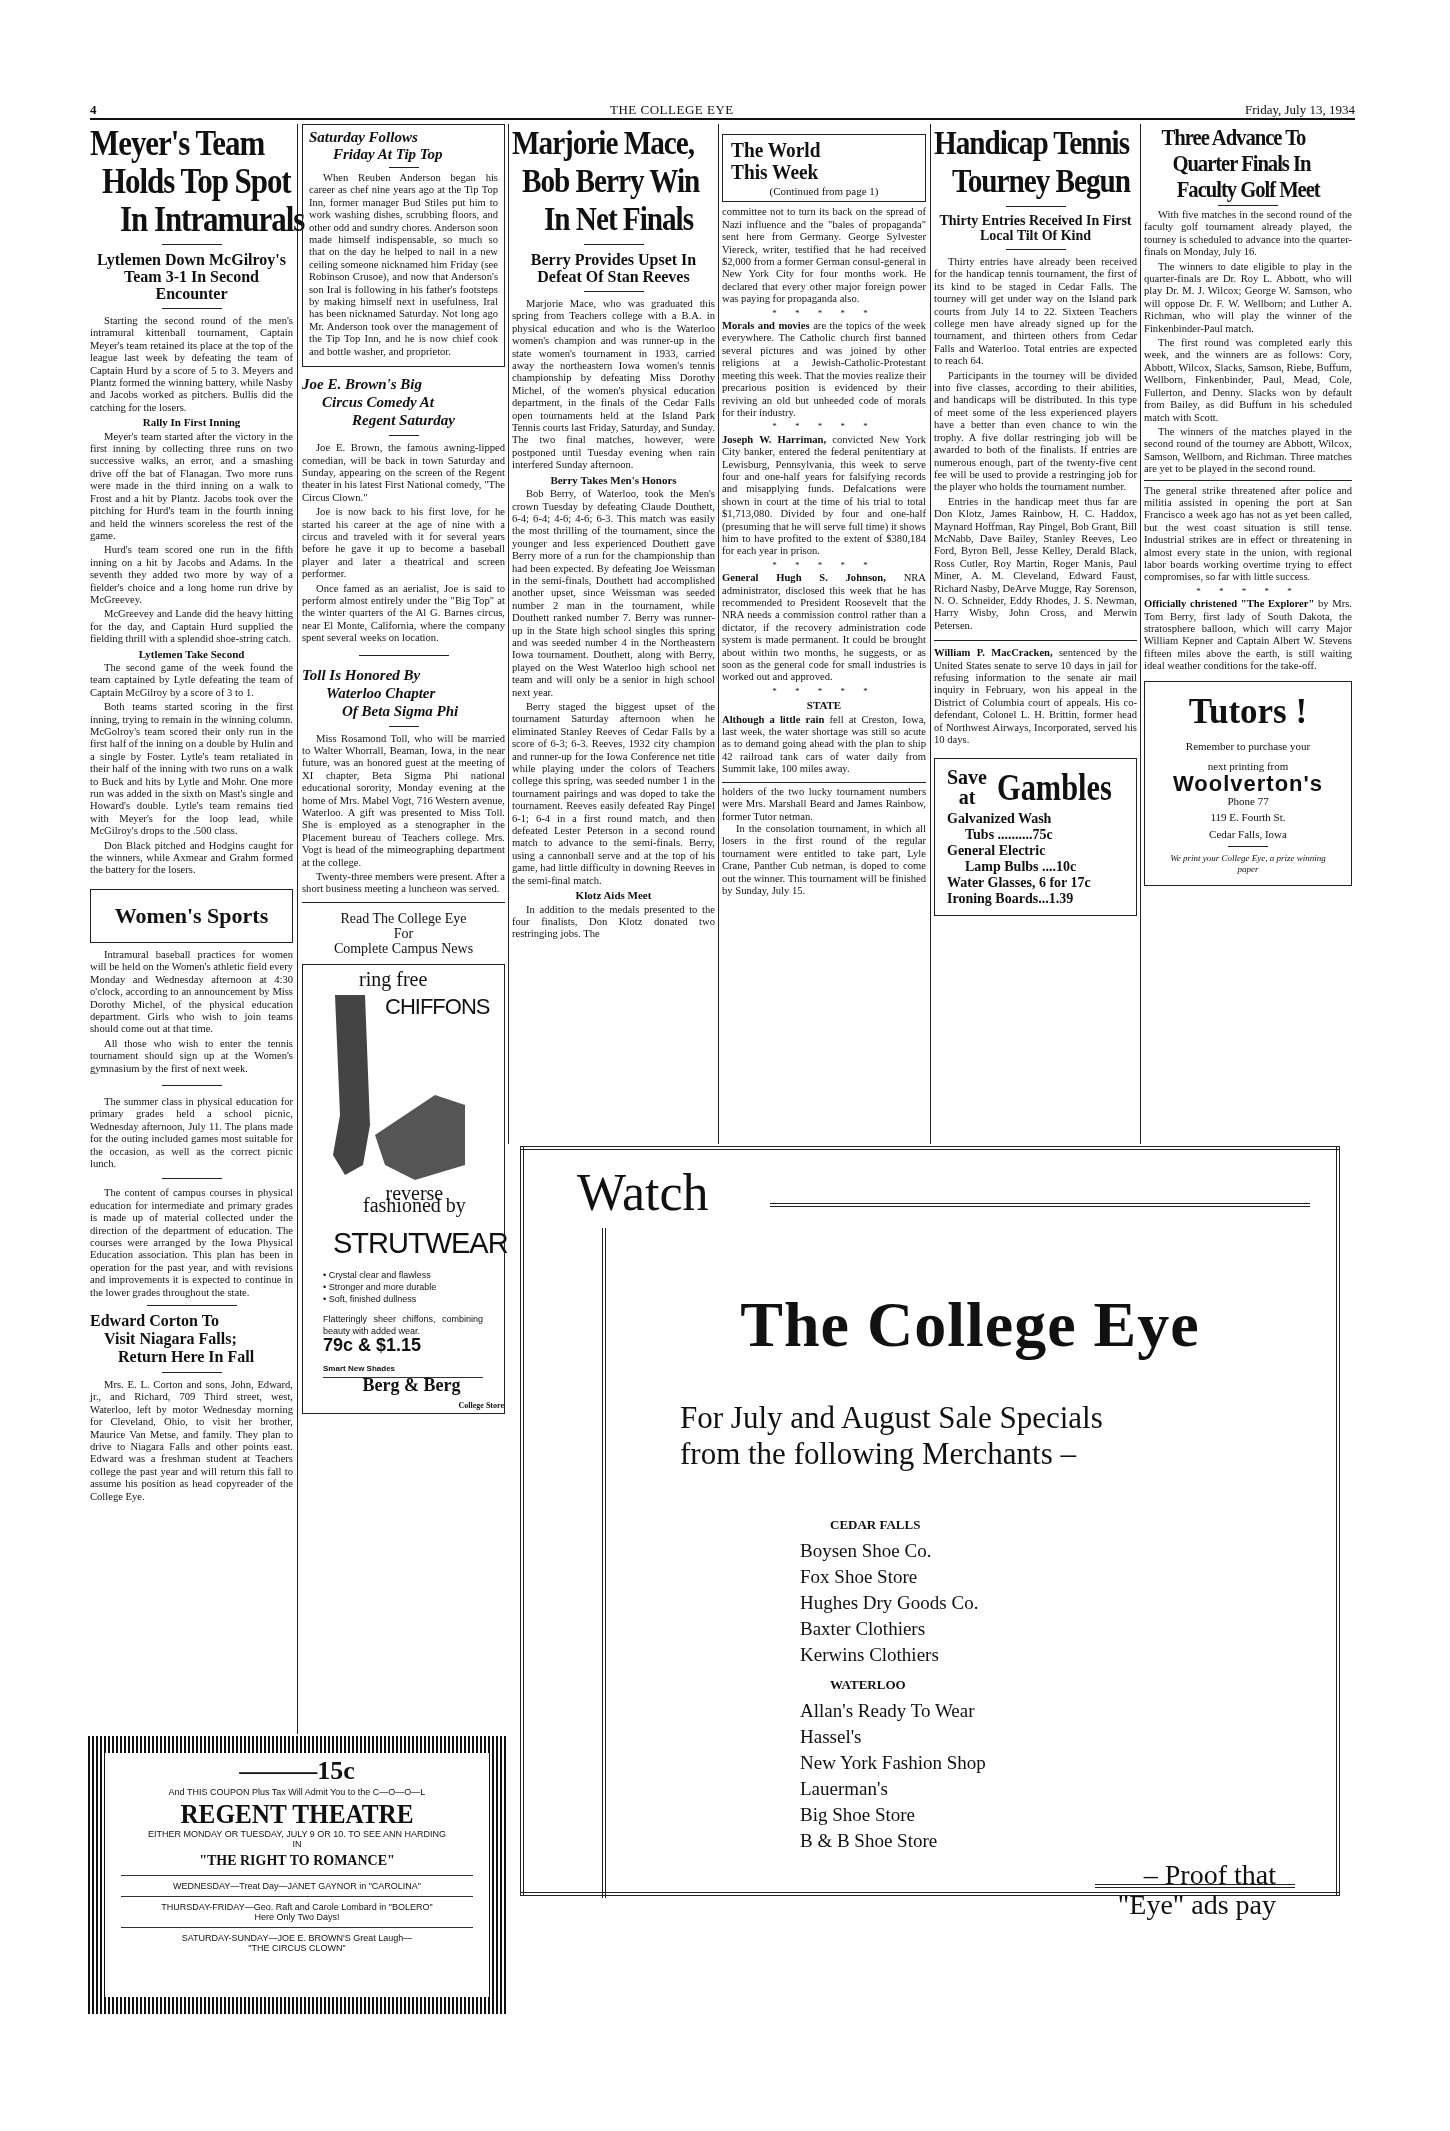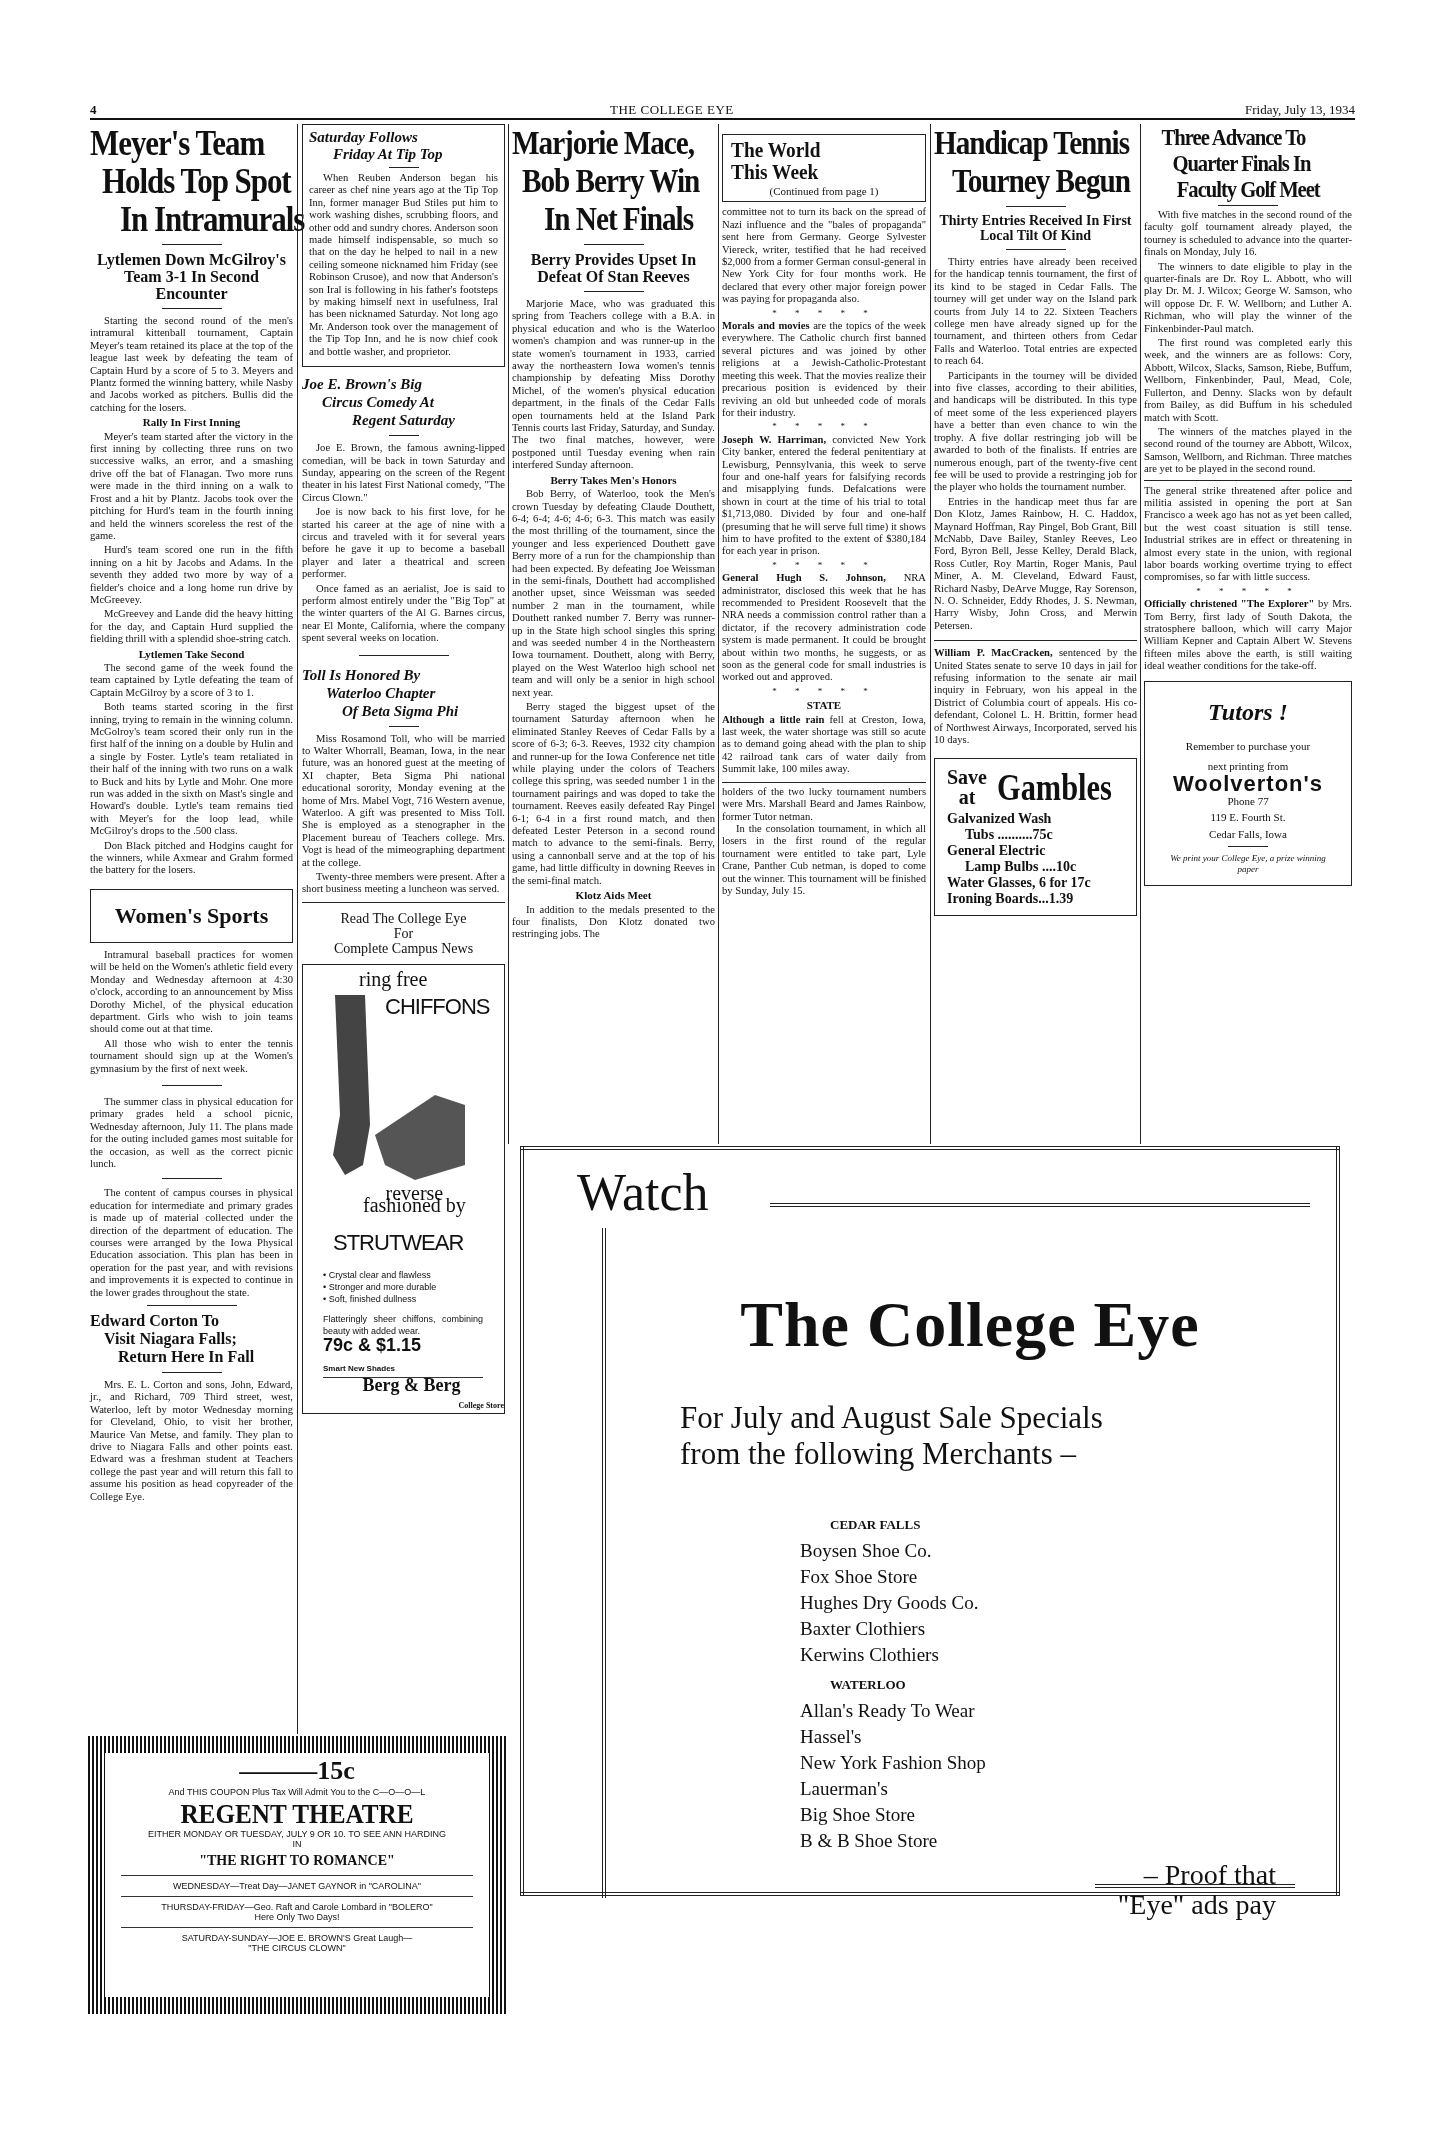--- a/index.html
+++ b/index.html
@@ -112,21 +112,21 @@
     <div style="position:absolute;left:56px;top:8px;font-size:20px;font-family:'Liberation Serif',serif">ring free</div>
     <div style="position:absolute;left:82px;top:36px;font-size:22px;letter-spacing:-1px">CHIFFONS</div>
     <svg style="position:absolute;left:12px;top:20px" width="170" height="200">
       <path d="M20 10 L50 10 L55 140 L48 180 L30 190 L18 170 L25 130 Z" fill="#444"></path>
       <path d="M60 150 L120 110 L150 120 L150 180 L100 195 L70 180 Z" fill="#555"></path>
     </svg>
     <div style="position:absolute;left:60px;top:222px;font-size:20px;font-family:'Liberation Serif',serif;text-align:center">
       <div>reverse</div>
       <div>fashioned by</div>
     </div>
-    <div style="position:absolute;left:30px;top:272px;font-size:22px;letter-spacing:-1px">STRUTWEAR</div>
+    <div style="position:absolute;left:30px;top:272px;font-size:29px;letter-spacing:-1px">STRUTWEAR</div>
     <div style="position:absolute;left:20px;top:304px;font-size:9px;line-height:12px">
       <div>• <span>Crystal clear and flawless</span></div>
       <div>• <span>Stronger and more durable</span></div>
       <div>• <span>Soft, finished dullness</span></div>
     </div>
     <div style="position:absolute;left:20px;top:348px;width:160px;font-size:9px;line-height:12px">Flatteringly sheer chiffons, combining beauty with added wear.</div>
     <div style="position:absolute;left:20px;top:374px;font-size:18px;font-weight:bold">79c &amp; $1.15</div>
     <div style="position:absolute;left:20px;top:398px;font-size:8px;font-weight:bold">Smart New Shades</div>
     <div style="position:absolute;left:20px;top:412px;width:160px;border-top:1px solid #333"></div>
     <div style="position:absolute;left:8px;top:414px;width:100%;text-align:center;font-family:'Liberation Serif',serif;font-weight:bold;font-size:18px">Berg &amp; Berg</div>
@@ -213,21 +213,21 @@
   <div class="rule-s" style="margin:3px auto"></div>
   <p class="p">With five matches in the second round of the faculty golf tournament already played, the tourney is scheduled to advance into the quarter-finals on Monday, July 16.</p>
   <p class="p">The winners to date eligible to play in the quarter-finals are Dr. Roy L. Abbott, who will play Dr. M. J. Wilcox; George W. Samson, who will oppose Dr. F. W. Wellborn; and Luther A. Richman, who will play the winner of the Finkenbinder-Paul match.</p>
   <p class="p">The first round was completed early this week, and the winners are as follows: Cory, Abbott, Wilcox, Slacks, Samson, Riebe, Buffum, Wellborn, Finkenbinder, Paul, Mead, Cole, Fullerton, and Denny. Slacks won by default from Bailey, as did Buffum in his scheduled match with Scott.</p>
   <p class="p">The winners of the matches played in the second round of the tourney are Abbott, Wilcox, Samson, Wellborn, and Richman. Three matches are yet to be played in the second round.</p>
   <div class="hr" style="margin:4px 0"></div>
   <p class="b" style="font-weight:normal">The general strike threatened after police and militia assisted in opening the port at San Francisco a week ago has not as yet been called, but the west coast situation is still tense. Industrial strikes are in effect or threatening in almost every state in the union, with regional labor boards working overtime trying to effect compromises, so far with little success.</p>
   <div class="stars">* * * * *</div>
   <p><span class="b">Officially christened "The Explorer"</span><span> by Mrs. Tom Berry, first lady of South Dakota, the stratosphere balloon, which will carry Major William Kepner and Captain Albert W. Stevens fifteen miles above the earth, is still waiting ideal weather conditions for the take-off.</span></p>
   <div class="box center" style="margin-top:8px;padding:10px 6px;font-family:'Liberation Serif',serif">
-    <div style="font-style:italic;font-size:24px;line-height:40px;font-weight:bold">Tutors !</div>
+    <div style="font-size:35px;line-height:40px;font-weight:bold">Tutors !</div>
     <div style="font-size:11px;margin-top:8px">Remember to purchase your</div>
     <div style="font-size:11px;margin-top:8px">next printing from</div>
     <div style="font-family:'Liberation Sans',sans-serif;font-weight:bold;font-size:22px;margin-top:6px;letter-spacing:1px">Woolverton's</div>
     <div style="font-size:11px;margin-top:4px">Phone 77</div>
     <div style="font-size:11px;margin-top:4px">119 E. Fourth St.</div>
     <div style="font-size:11px;margin-top:4px">Cedar Falls, Iowa</div>
     <div class="rule-s" style="width:40px"></div>
     <div style="font-style:italic;font-size:9px;line-height:11px;padding:0 10px">We print your College Eye, a prize winning paper</div>
   </div>
 </div>

